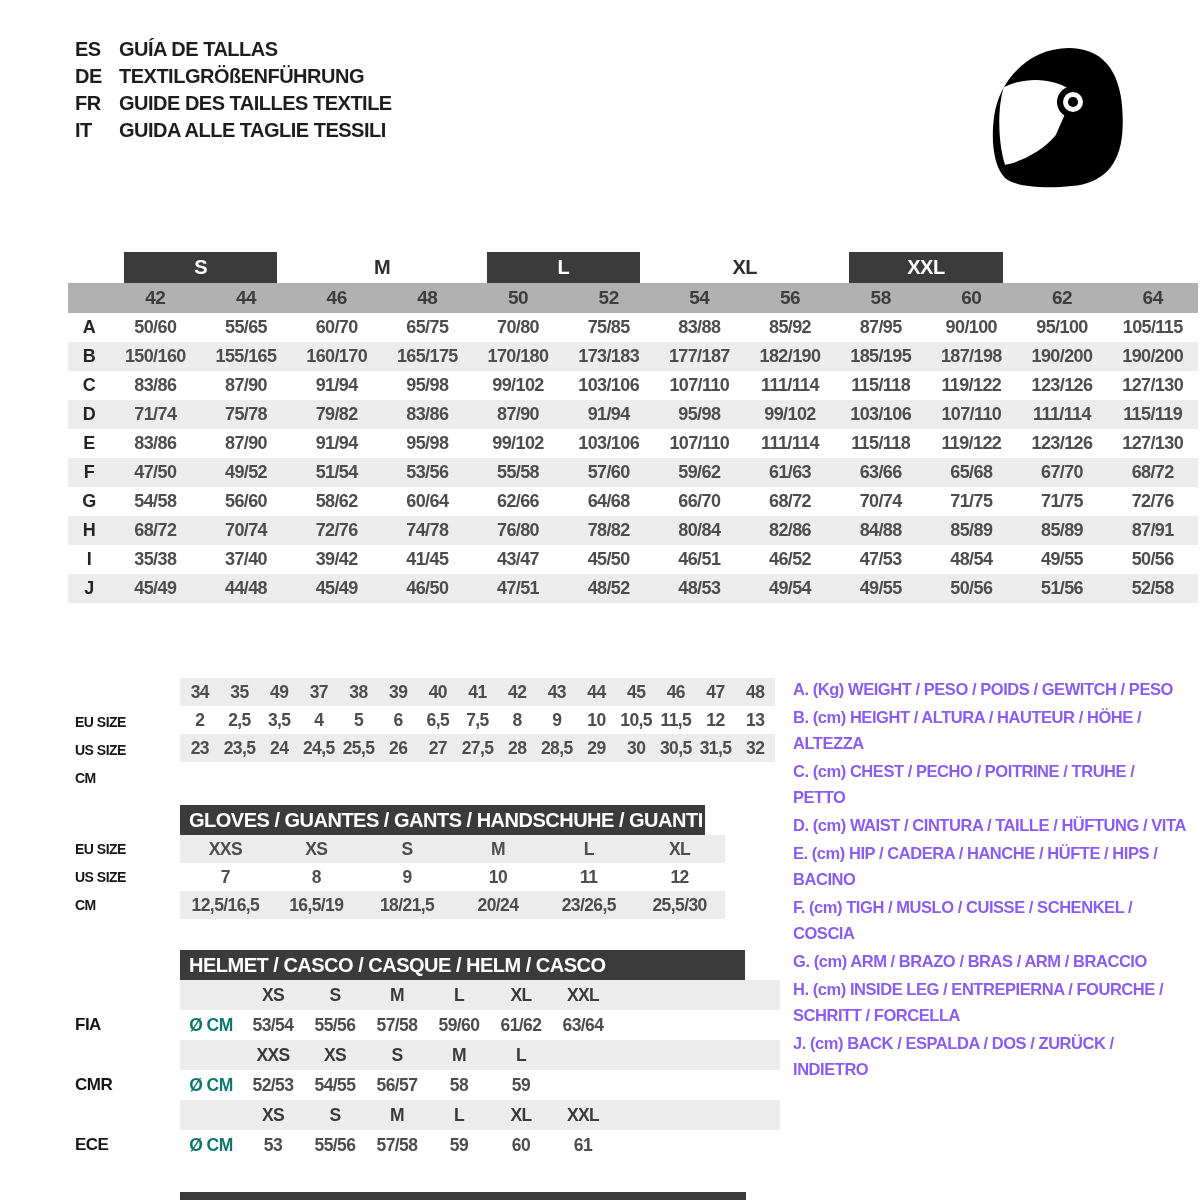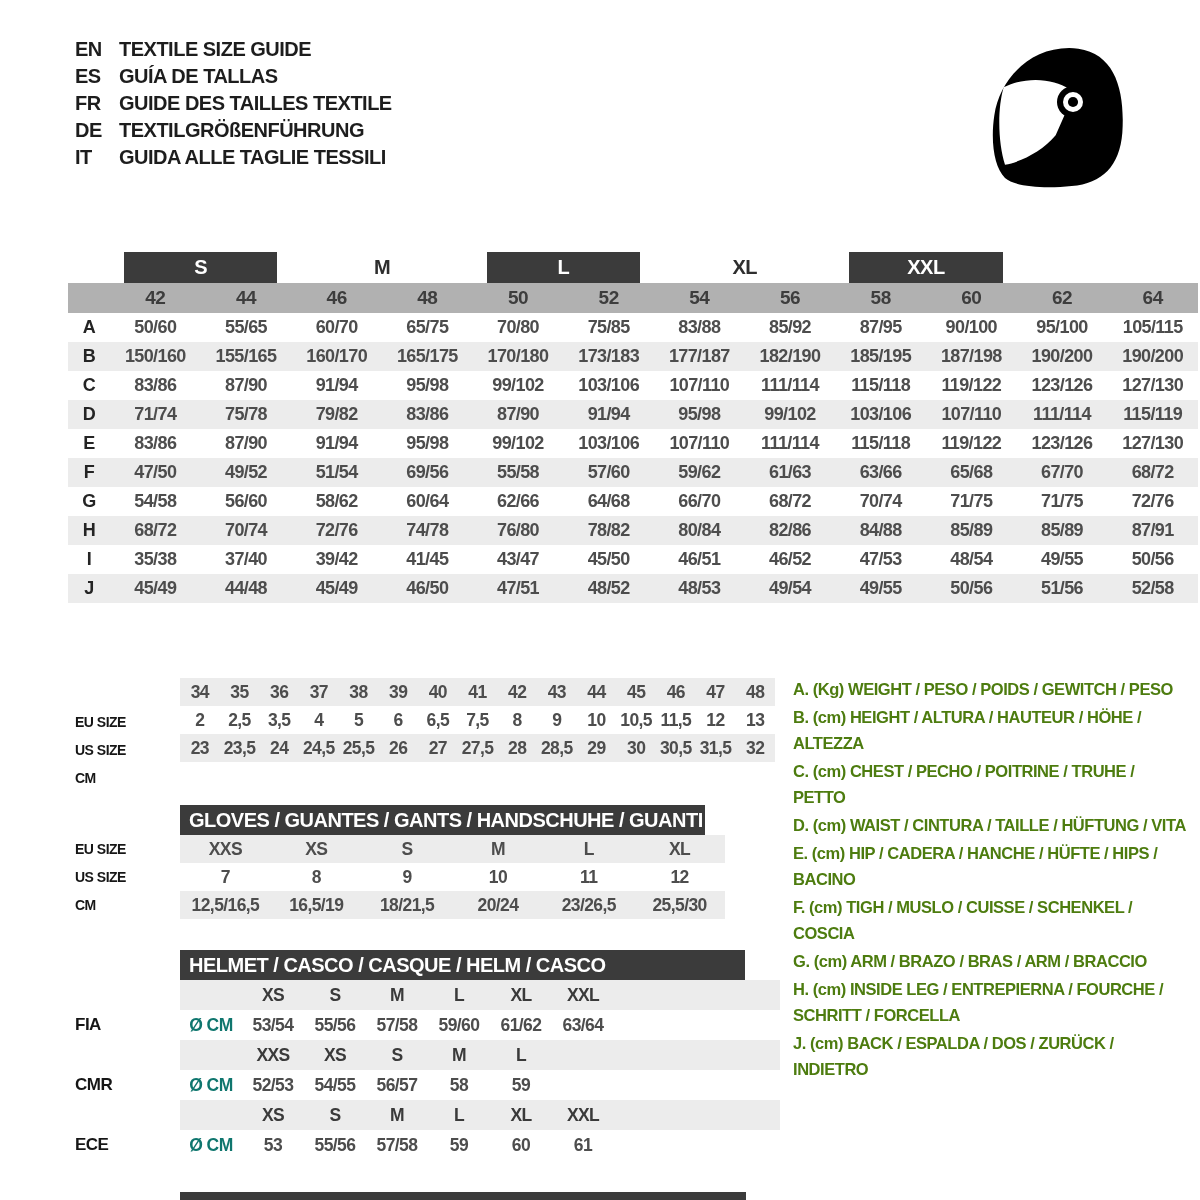--- a/index.html
+++ b/index.html
@@ -41,46 +41,42 @@
   
   .hrow{display:grid;grid-template-columns:62px repeat(6,62px);width:600px;height:30px;align-items:center;}
   .hrow.stripe{background:#ececec;}
   .hrow div{text-align:center;font-weight:bold;font-size:17.5px;letter-spacing:-0.6px;color:#4d4d4d;}
   .hrow .hunit{color:#0f766e;}
   .hrow .hsz{color:#3a3a3a;}
   .hside{position:absolute;left:75px;width:100px;height:30px;display:flex;align-items:center;
          font-weight:bold;font-size:17px;letter-spacing:-0.5px;color:#161616;}
   
   #legend{position:absolute;left:793px;top:676px;width:396px;}
-  .leg-item{font-weight:bold;font-size:16.5px;letter-spacing:-0.45px;color:#4d7c0f;
+  .leg-item{font-weight:bold;font-size:16.5px;letter-spacing:-0.45px;color:#8b5cf6;
             line-height:26px;margin-bottom:2px;}
   
   #cutoff-bar{position:absolute;left:180px;top:1192px;width:566px;height:8px;background:#3b3b3b;}
 </style>
 </head>
 <body>
 
 <div id="page">
 
   <div id="langs">
     <div class="lang-row">
-      <span class="lang-code">EN</span>
-      <span class="lang-label">TEXTILE SIZE GUIDE</span>
-    </div>
-    <div class="lang-row">
       <span class="lang-code">ES</span>
       <span class="lang-label">GUÍA DE TALLAS</span>
+    </div>
+    <div class="lang-row">
+      <span class="lang-code">DE</span>
+      <span class="lang-label">TEXTILGRÖßENFÜHRUNG</span>
     </div>
     <div class="lang-row">
       <span class="lang-code">FR</span>
       <span class="lang-label">GUIDE DES TAILLES TEXTILE</span>
-    </div>
-    <div class="lang-row">
-      <span class="lang-code">DE</span>
-      <span class="lang-label">TEXTILGRÖßENFÜHRUNG</span>
     </div>
     <div class="lang-row">
       <span class="lang-code">IT</span>
       <span class="lang-label">GUIDA ALLE TAGLIE TESSILI</span>
     </div>
   </div>
 
   <div id="helmet-icon">
     <svg viewBox="0 0 120 120" width="170" height="160" preserveAspectRatio="xMidYMid meet">
       <path d="M76 8 C 42 4 17 30 13 58 C 10 78 13 97 21 105 C 29 112 52 113 71 111 C 94 109 107 96 109 71 C 111 40 104 12 76 8 Z" fill="#000"></path>
@@ -188,21 +184,21 @@
           <div>115/118</div>
           <div>119/122</div>
           <div>123/126</div>
           <div>127/130</div>
         </div>
         <div class="mgrid mrow stripe">
           <div class="letter">F</div>
           <div>47/50</div>
           <div>49/52</div>
           <div>51/54</div>
-          <div>69/56</div>
+          <div>53/56</div>
           <div>55/58</div>
           <div>57/60</div>
           <div>59/62</div>
           <div>61/63</div>
           <div>63/66</div>
           <div>65/68</div>
           <div>67/70</div>
           <div>68/72</div>
         </div>
         <div class="mgrid mrow">
@@ -273,21 +269,21 @@
       <div class="side-pad"></div>
       <div class="slabel">EU SIZE</div>
       <div class="slabel">US SIZE</div>
       <div class="slabel">CM</div>
     </div>
     <div>
       <div id="shoes-rows">
           <div class="grow shoes-grid stripe">
             <div>34</div>
             <div>35</div>
-            <div>36</div>
+            <div>49</div>
             <div>37</div>
             <div>38</div>
             <div>39</div>
             <div>40</div>
             <div>41</div>
             <div>42</div>
             <div>43</div>
             <div>44</div>
             <div>45</div>
             <div>46</div>

